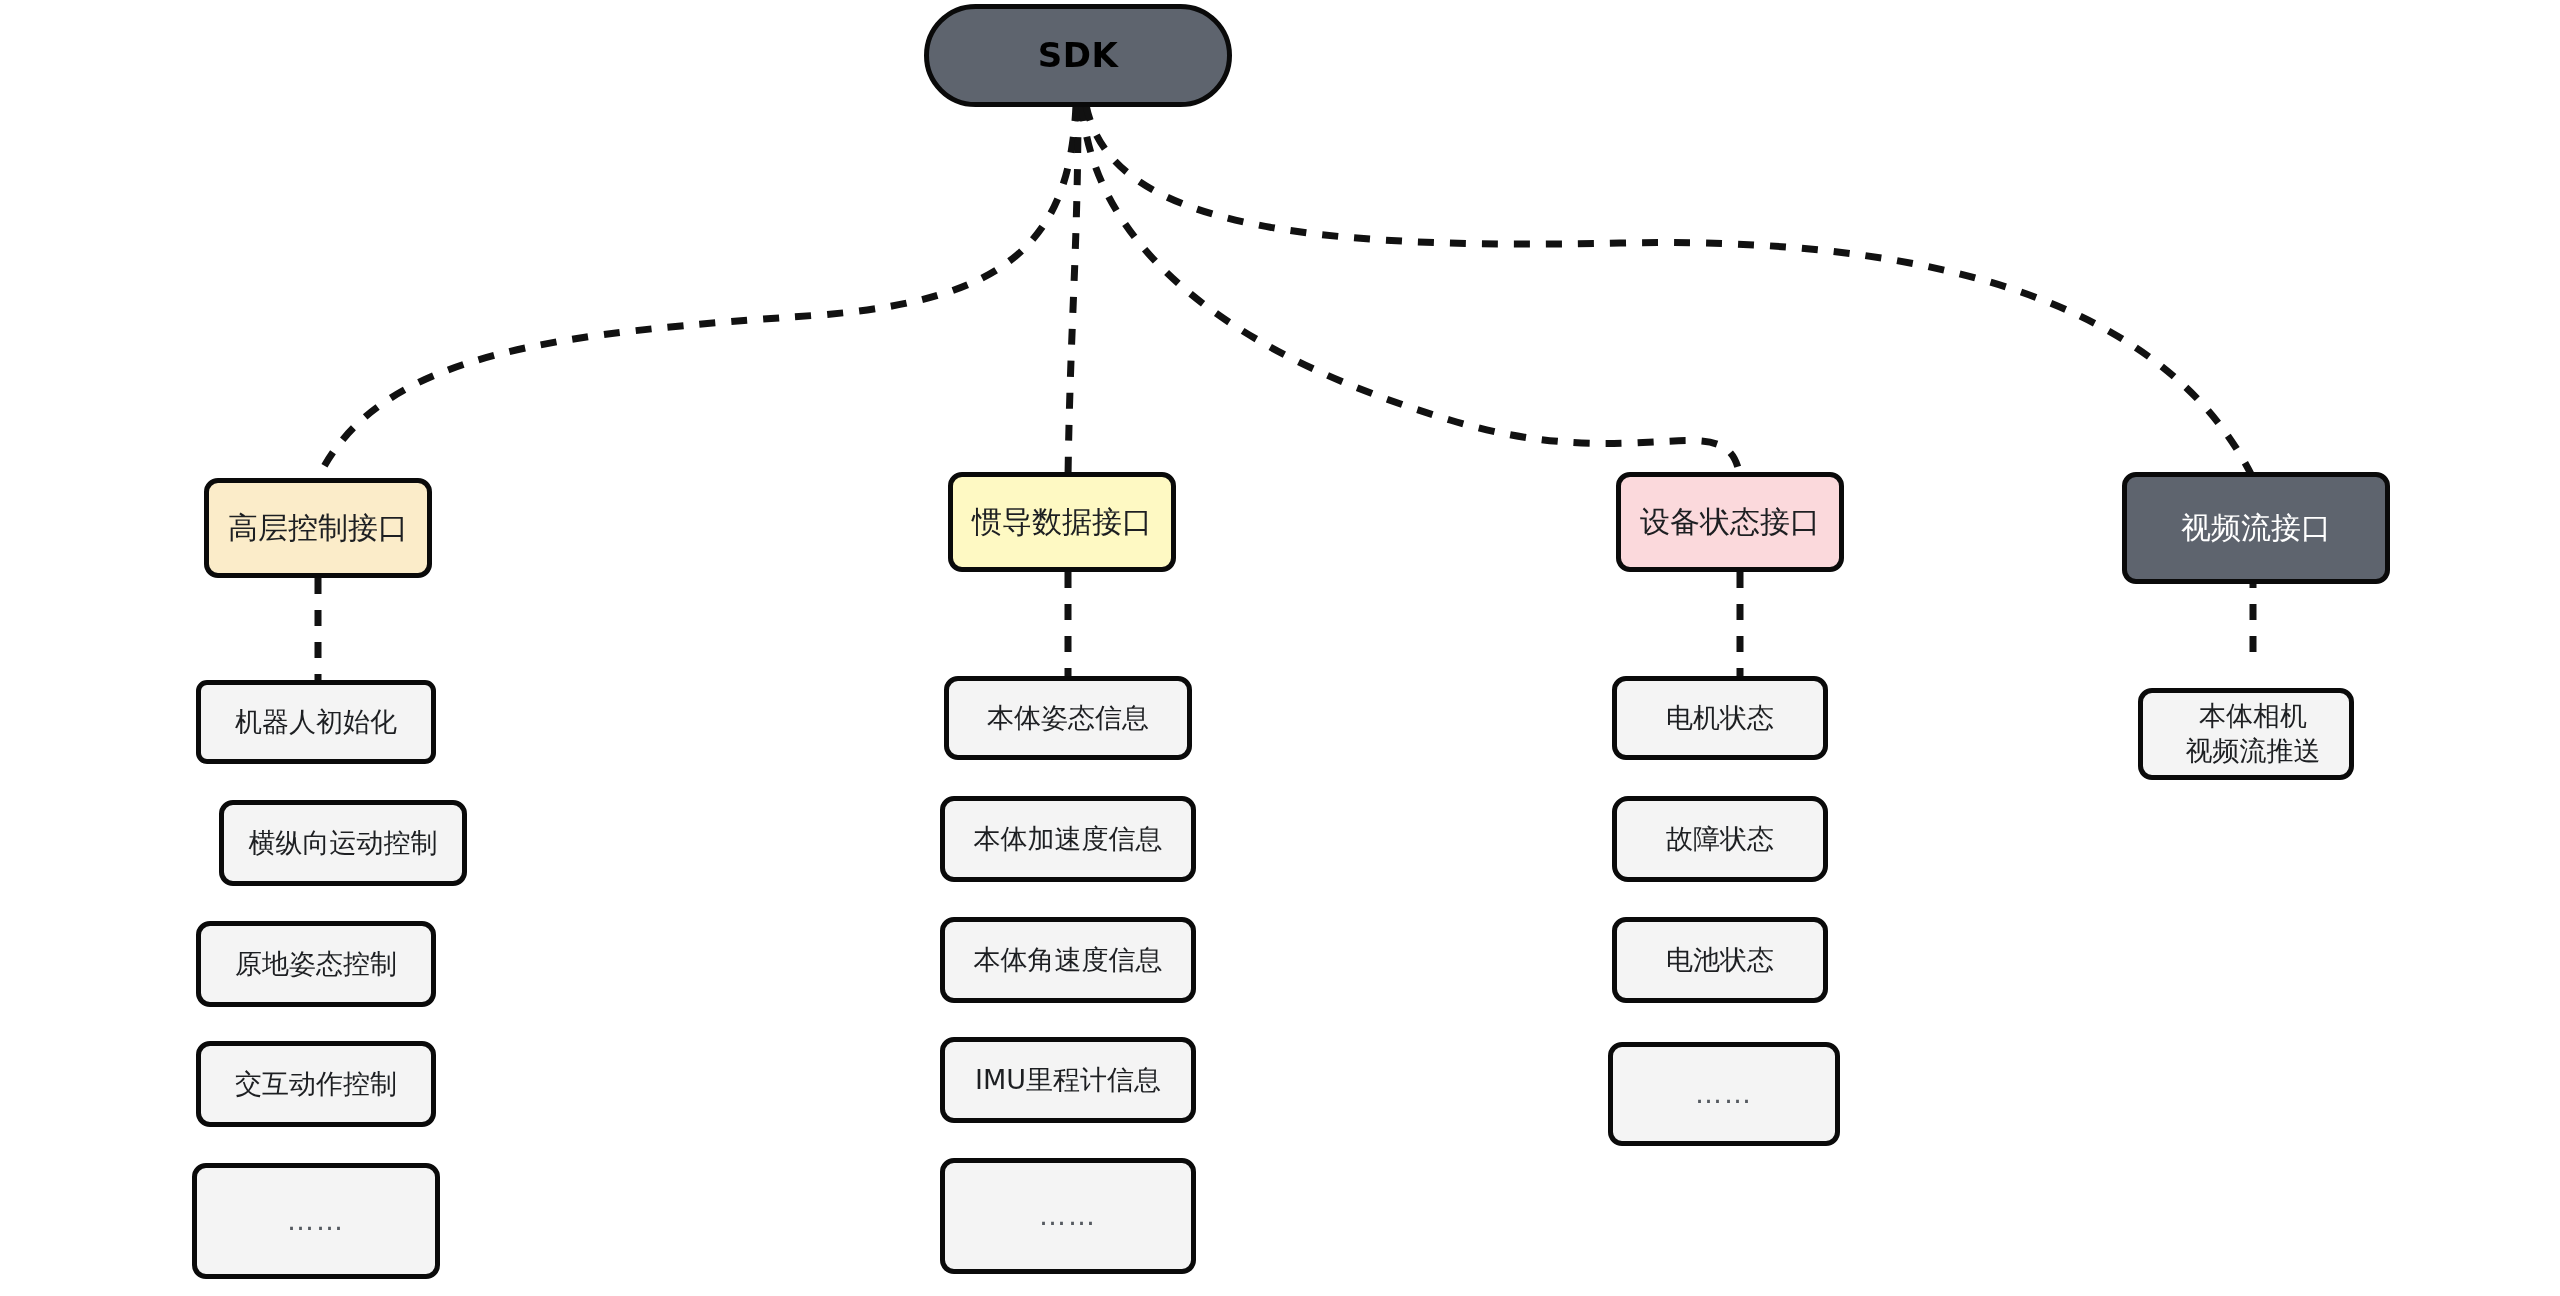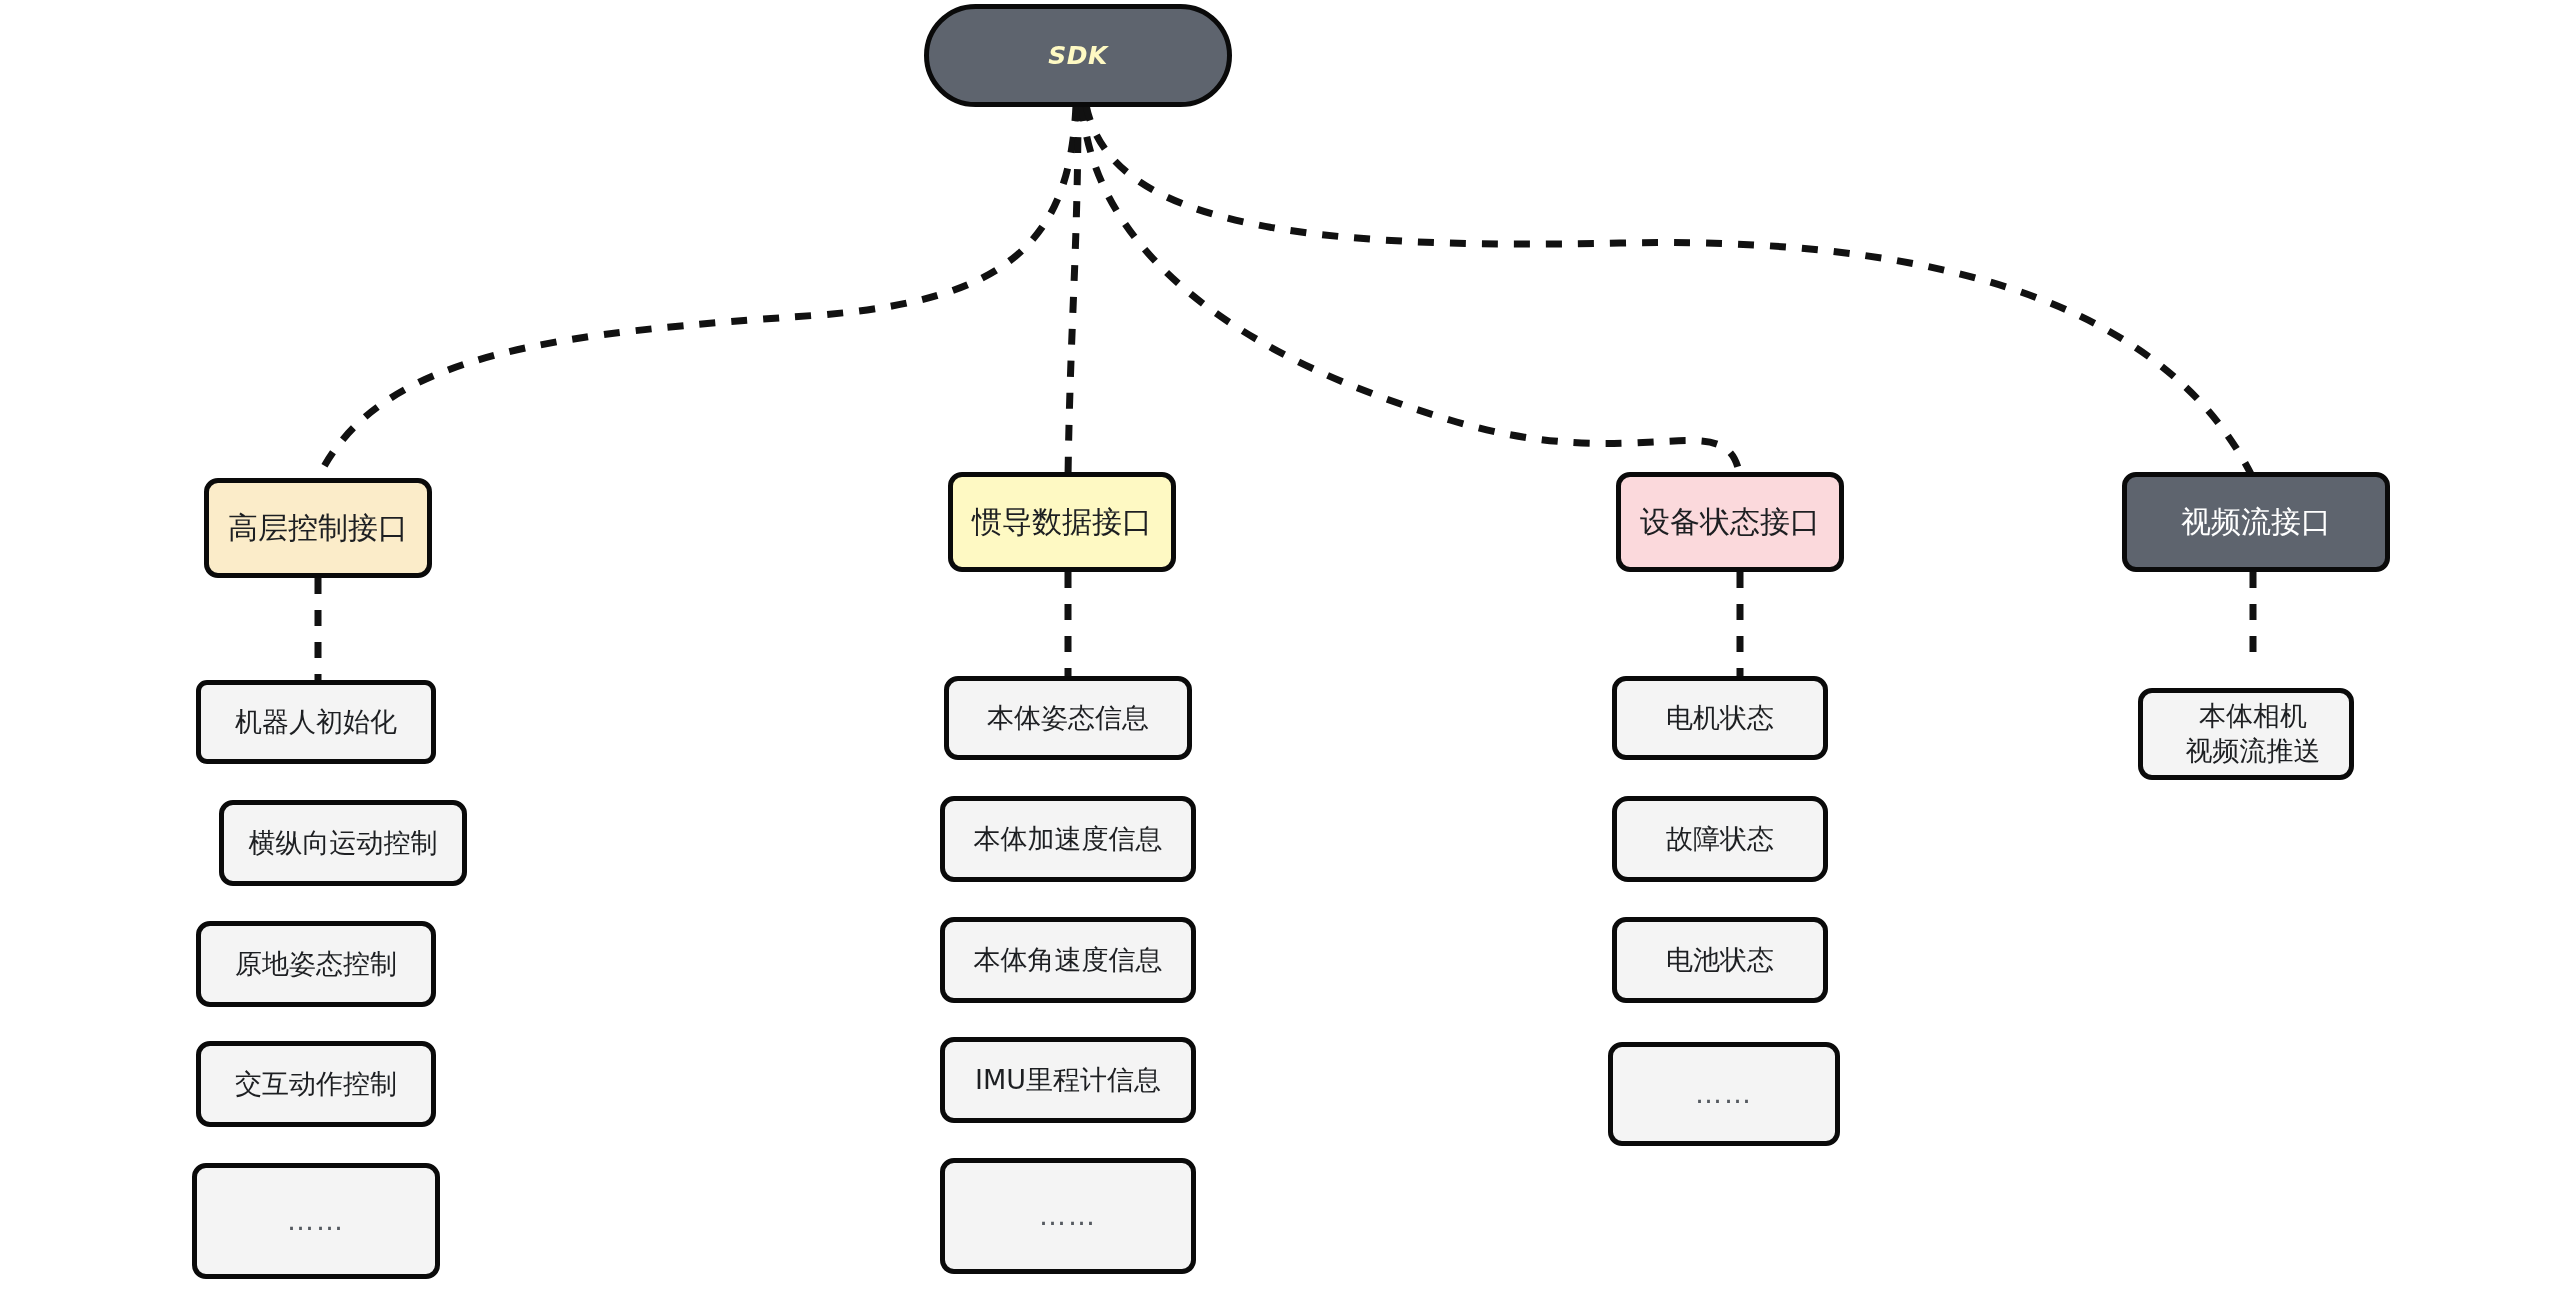--- a/index.html
+++ b/index.html
@@ -33,25 +33,24 @@
     justify-content: center;
     text-align: center;
     border: 5px solid #0a0a0a;
     line-height: 1.28;
     white-space: pre-line;
     z-index: 2;
   }
   .node-root {
     border-radius: 62px;
     background: #5e646e;
-    color: #fef9c3;
+    color: #000000;
     font-weight: bold;
-    font-size: 25px;
+    font-size: 34px;
     letter-spacing: 0.5px;
-    font-style: italic;
   }
   .node-iface {
     border-radius: 14px;
     font-size: 30px;
     color: #1d1f22;
   }
   .iface-cream  { background: #fbecc9; }
   .iface-green  { background: #fef9c3; }
   .iface-pink   { background: #fbd9dc; }
   .iface-dark   { background: #5e646e; color: #ffffff; }
@@ -136,21 +135,21 @@
   <div class="node node-leaf" style="left:1612px; top:796px; width:216px; height:86px;border-radius:16px;">
     <span>故障状态</span>
   </div>
   <div class="node node-leaf" style="left:1612px; top:917px; width:216px; height:86px;">
     <span>电池状态</span>
   </div>
   <div class="node node-leaf ellipsis" style="left:1608px; top:1042px; width:232px; height:104px;">
     <span>……</span>
   </div>
 
-  <div class="node node-iface iface-dark" style="left:2122px; top:472px; width:268px; height:100px;">
+  <div class="node node-iface iface-dark" style="left:2122px; top:472px; width:268px; height:112px;">
     <span>视频流接口</span>
   </div>
   <div class="node node-leaf" style="left:2138px; top:688px; width:216px; height:92px;padding-left:14px;">
     <span>本体相机
 视频流推送</span>
   </div>
 
 </div>
 
 </body></html>

